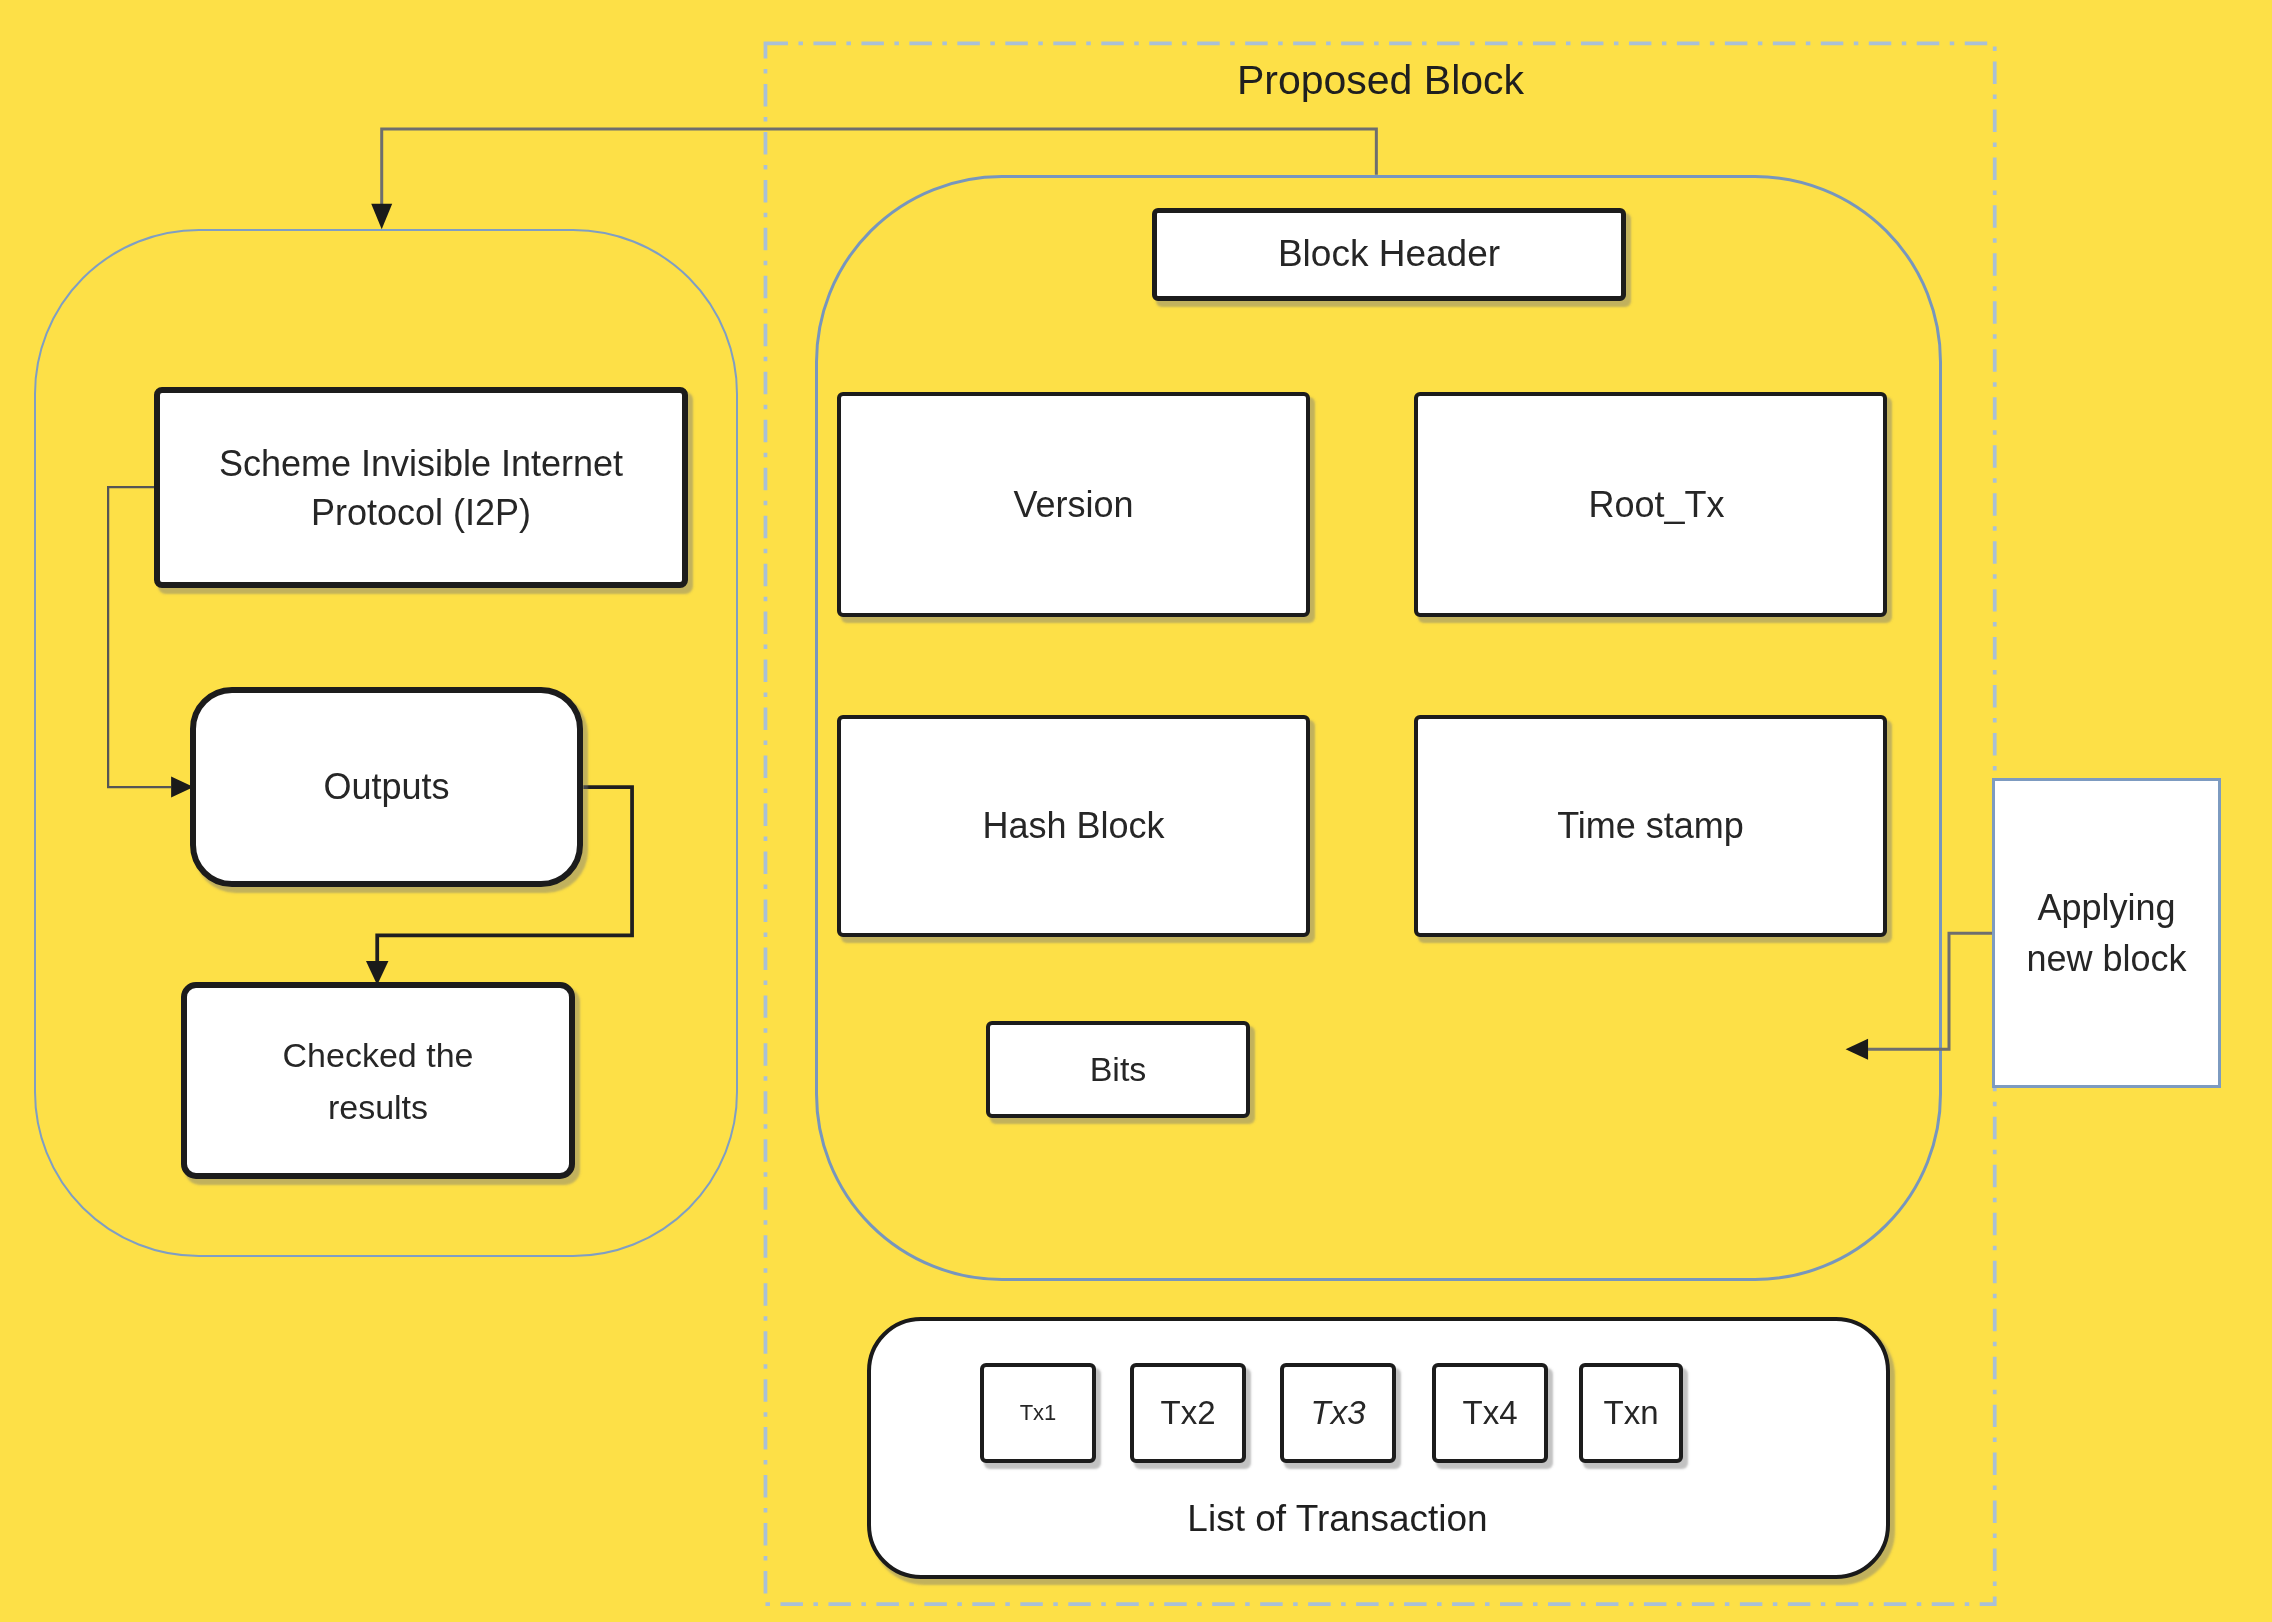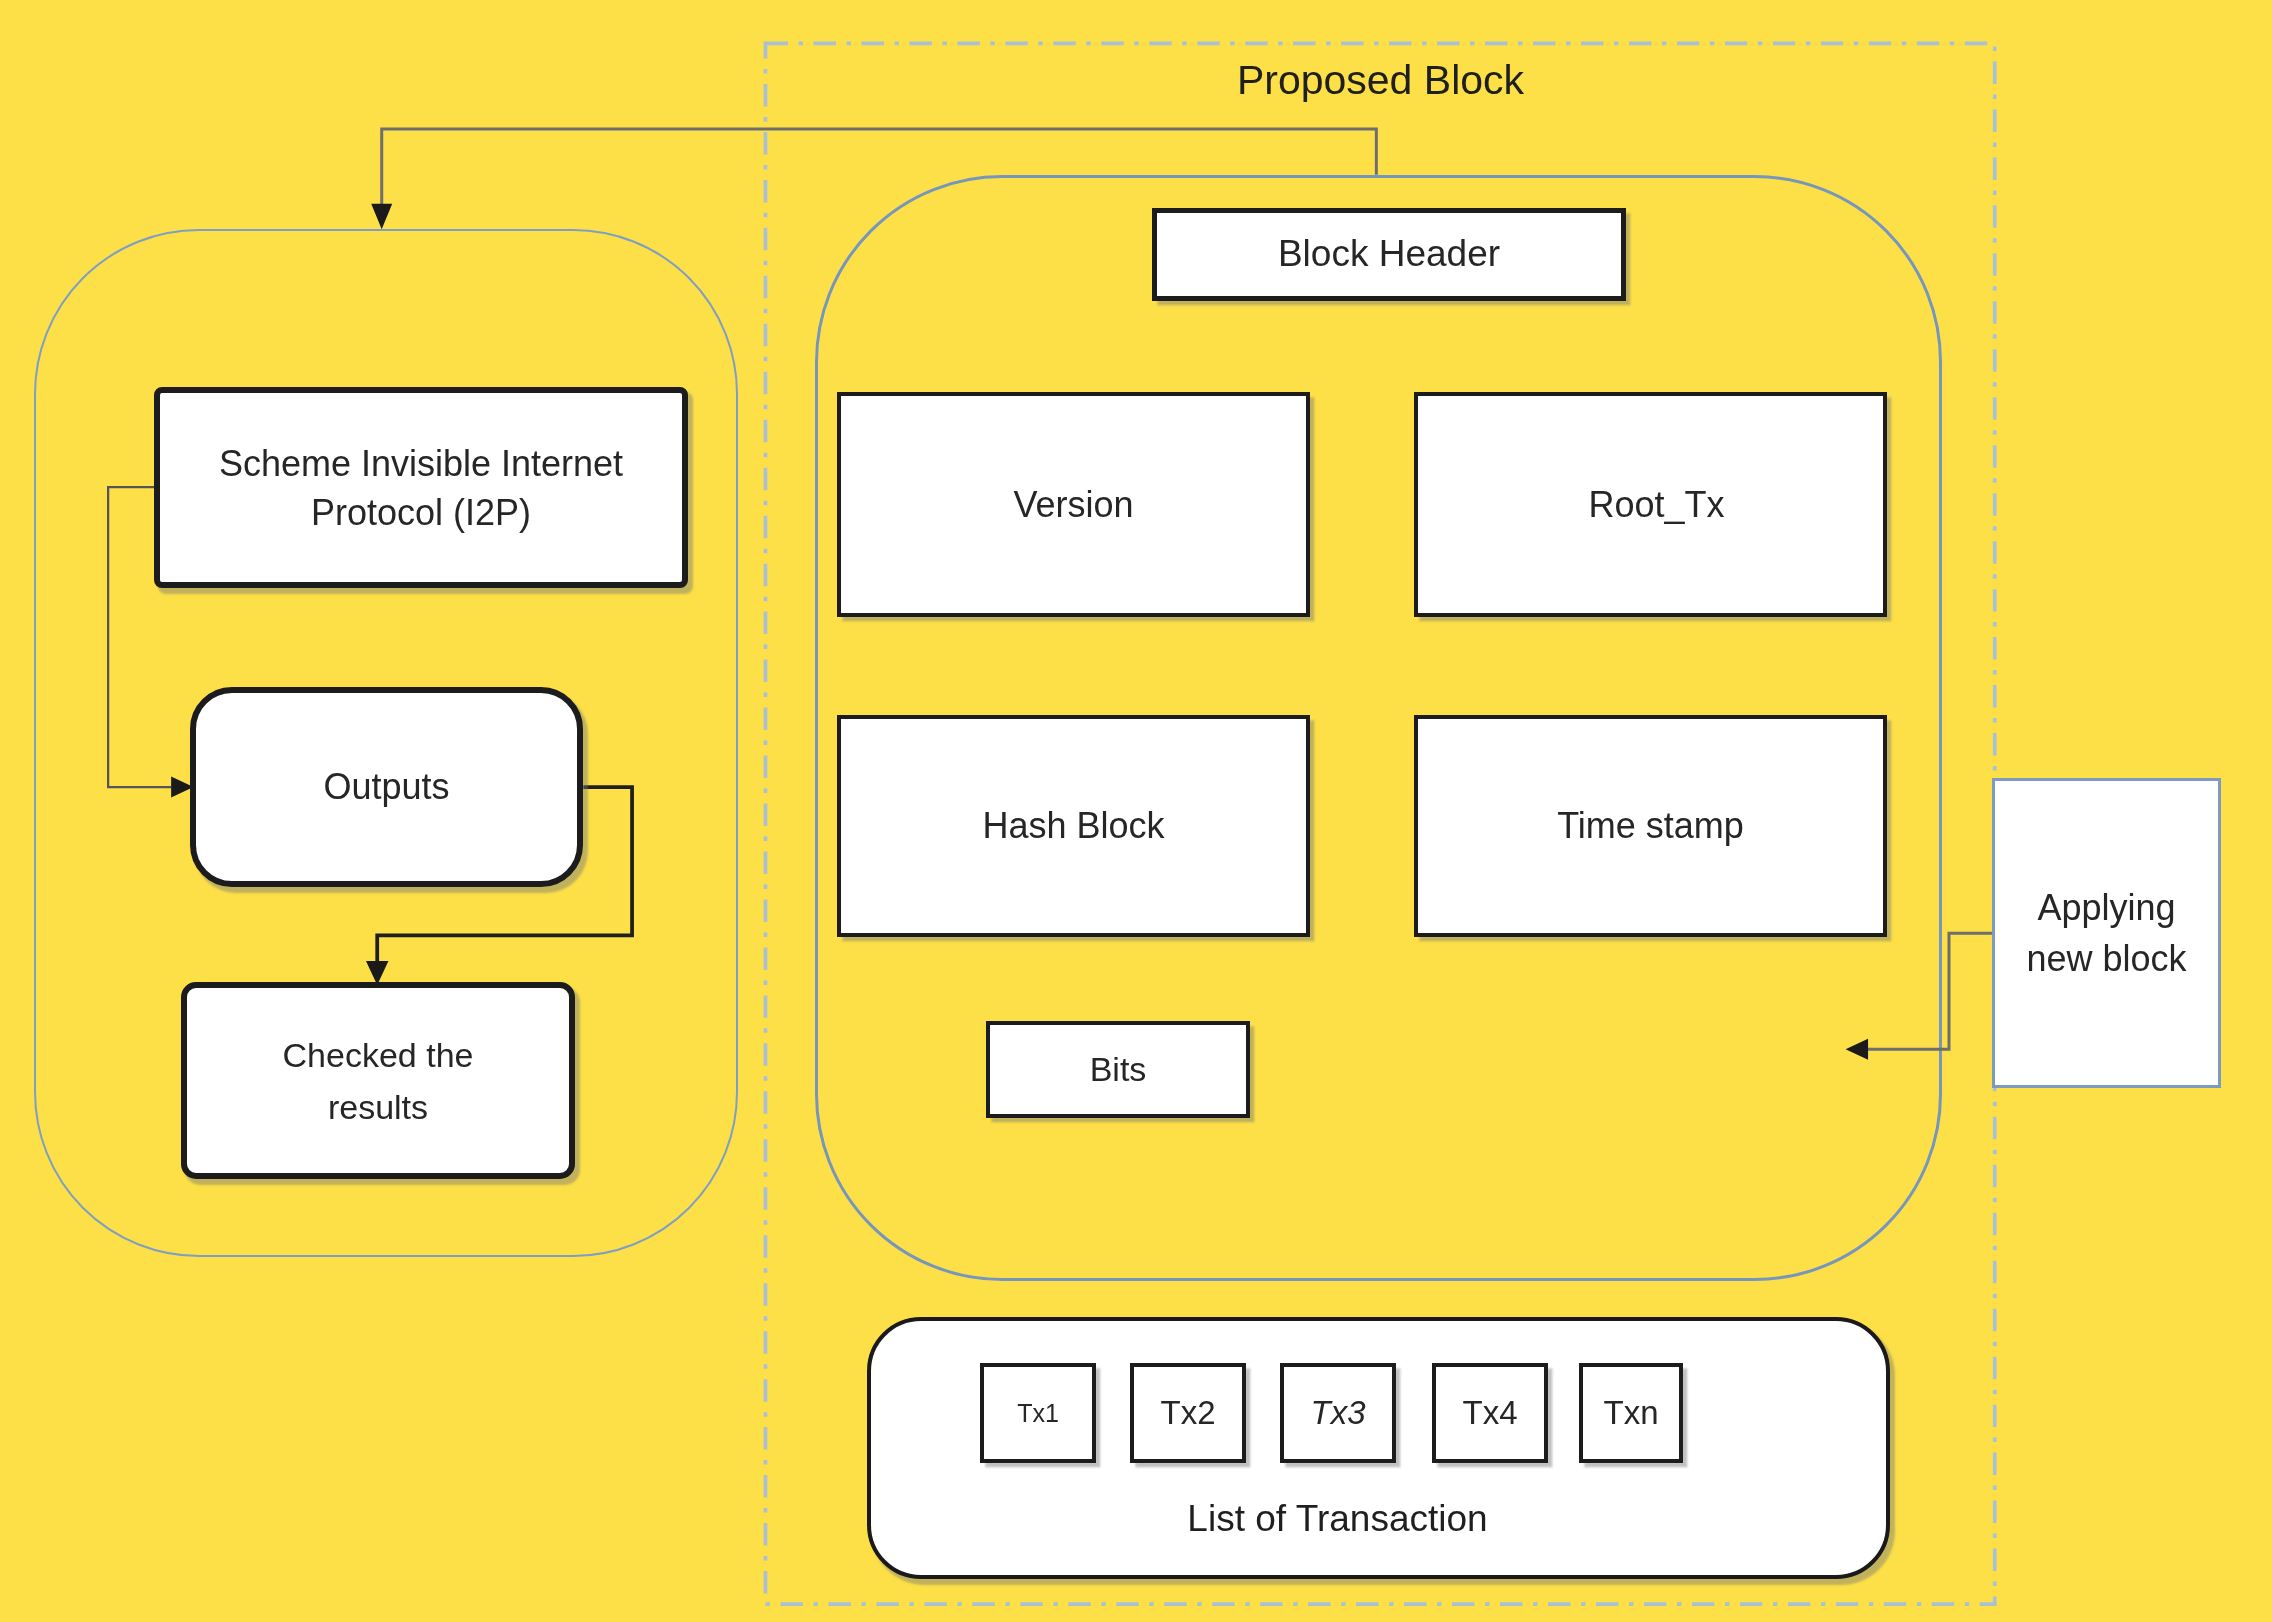--- a/index.html
+++ b/index.html
@@ -25,21 +25,21 @@
     display: flex;
     flex-direction: column;
     align-items: center;
     justify-content: center;
     text-align: center;
     background: #ffffff;
     border: 4.5px solid #1c1c1c;
     z-index: 2;
     line-height: 1.2;
   }
-  .shadow { box-shadow: 4.5px 5.2px 2.2px rgba(120,120,120,0.45); }
+  .shadow { box-shadow: 4.5px 5.2px 2.2px rgba(120,120,120,0.45); border-radius: 6px; }
   .ln { display: block; }
   .title {
     position: absolute;
     text-align: center;
     z-index: 2;
     color: #1f1f1f;
   }
   .caption {
     position: absolute;
     text-align: center;
@@ -116,21 +116,21 @@
 
   <div class="box shadow" style="left:1414px; top:715px; width:473px; height:222px; font-size:36px;">
     <span class="ln">Time stamp</span>
   </div>
 
   <div class="box shadow" style="left:986px; top:1021px; width:264px; height:97px; font-size:34px;">
     <span class="ln">Bits</span>
   </div>
 
 
-  <div class="box shadow" style="left:980px; top:1363px; width:116px; height:100px; font-size:25px;">
+  <div class="box shadow" style="left:980px; top:1363px; width:116px; height:100px; font-size:22px;">
     <span class="ln">Tx1</span>
   </div>
   <div class="box shadow" style="left:1130px; top:1363px; width:116px; height:100px; font-size:33px;">
     <span class="ln">Tx2</span>
   </div>
   <div class="box shadow" style="left:1280px; top:1363px; width:116px; height:100px; font-size:33px;font-style:italic;">
     <span class="ln">Tx3</span>
   </div>
   <div class="box shadow" style="left:1432px; top:1363px; width:116px; height:100px; font-size:33px;">
     <span class="ln">Tx4</span>

